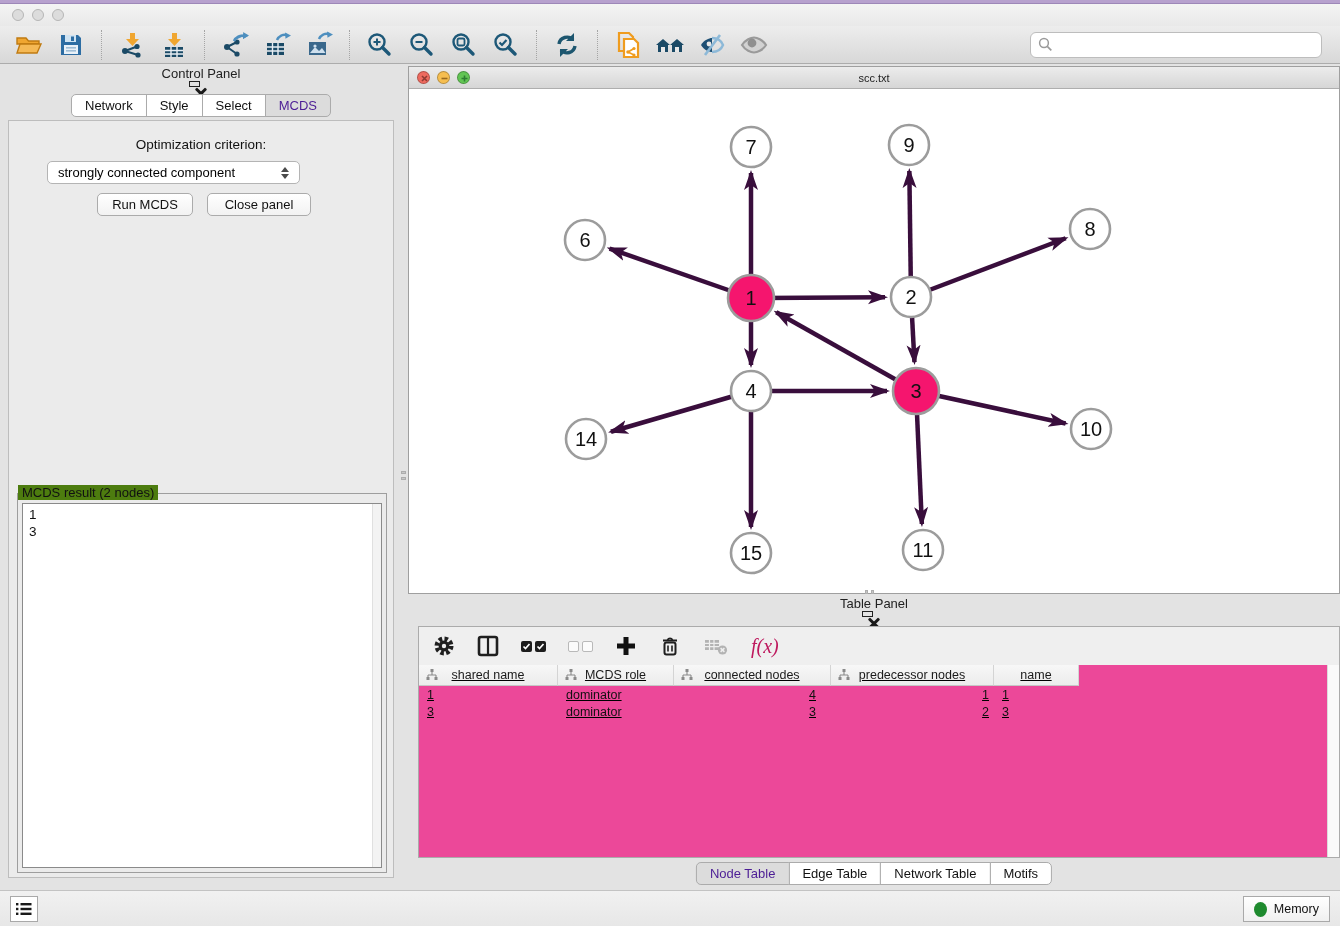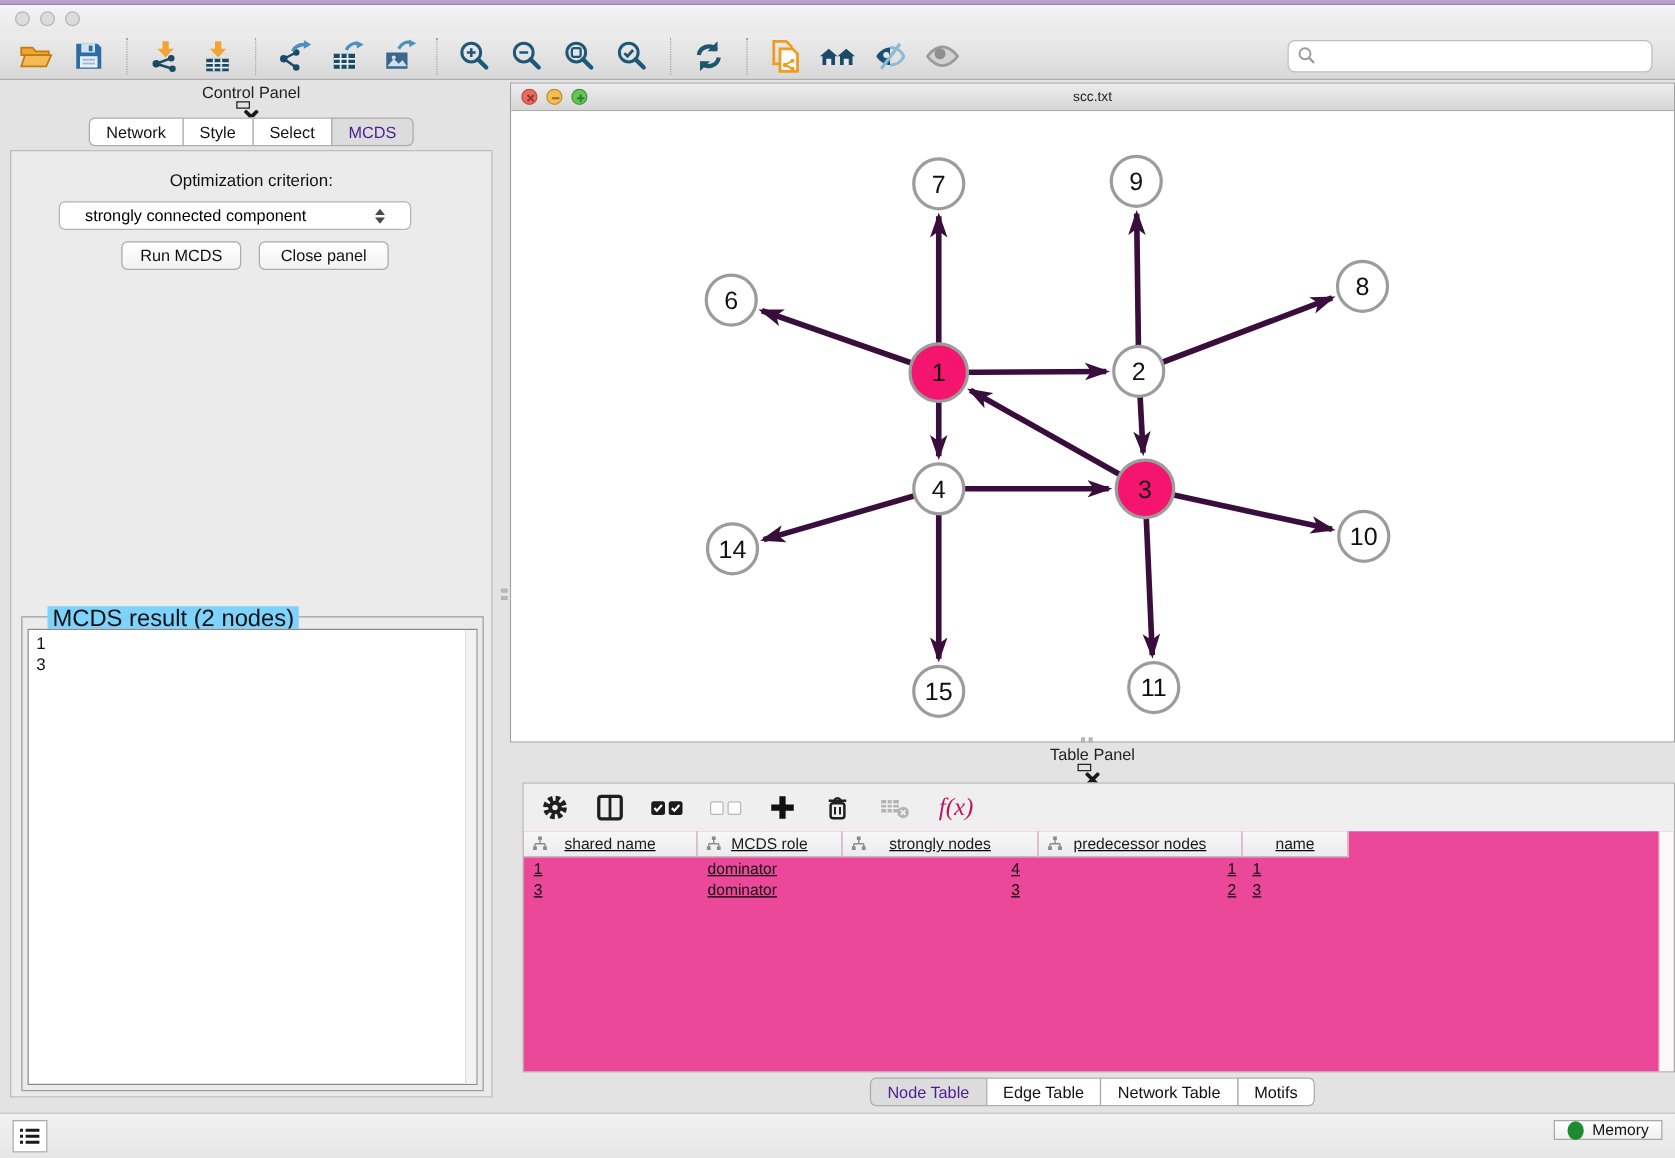--- a/index.html
+++ b/index.html
@@ -29,28 +29,28 @@
   .close-x { width:12px; height:12px; position:relative; display:inline-block; }
   .close-x:before,.close-x:after { content:""; position:absolute; left:-1px; top:5px; width:14px; height:2.6px; background:#1a1a1a; border-radius:1px; }
   .close-x:before { transform:rotate(45deg); } .close-x:after { transform:rotate(-45deg); }
   .seg-tabs { position:absolute; top:28px; left:50%; transform:translateX(-50%); display:flex; z-index:3; }
   .seg { font-size:13px; padding:3px 13px; background:#fff; border:1px solid #ababab; margin-left:-1px; color:#111; white-space:nowrap; }
   .seg:first-child { border-radius:5px 0 0 5px; margin-left:0; }
   .seg:last-child { border-radius:0 5px 5px 0; }
   .seg.disabled-sel { background:#dcdcdc; color:#4c1d95; }
   .cpanel-box { position:absolute; left:6px; top:54px; width:386px; height:758px; background:#ebebeb; border:1px solid #bdbdbd; }
   .opt-label { position:absolute; top:16px; width:100%; text-align:center; font-size:13.5px; color:#111; }
-  .dropdown { position:absolute; top:40px; left:38px; width:282px; height:23px; background:#fff; border:1px solid #b4b4b4; border-radius:5px; display:flex; align-items:center; padding:0 20px; font-size:13px; }
+  .dropdown { position:absolute; top:40px; left:38px; width:253px; height:23px; background:#fff; border:1px solid #b4b4b4; border-radius:5px; display:flex; align-items:center; padding:0 10px; font-size:13px; }
   .dd-stepper { margin-left:auto; display:flex; flex-direction:column; gap:2px; align-items:center; }
   .dd-stepper i { width:0; height:0; border-left:4px solid transparent; border-right:4px solid transparent; display:block; }
   .dd-up { border-bottom:5px solid #4a4a4a; } .dd-down { border-top:5px solid #4a4a4a; }
   .btn { position:absolute; top:72px; height:23px; background:linear-gradient(#ffffff,#f2f2f2); border:1px solid #ababab; border-radius:5px; font-size:13px; display:flex; align-items:center; justify-content:center; color:#111; }
   .btn.run { left:88px; width:96px; } .btn.closep { left:198px; width:104px; }
   .result-group { position:absolute; left:8px; top:372px; width:370px; height:380px; border:1px solid #9e9e9e; }
-  .result-label { position:absolute; top:-9px; left:20px; background:#7dd3fc; padding:0 4px; font-size:19px; color:#111; }
+  .result-label { position:absolute; top:-9px; left:0; background:#4d7c0f; padding:0 4px; font-size:13px; color:#111; }
   .result-text { position:absolute; left:4px; top:9px; right:4px; bottom:4px; background:#fff; border:1px solid #8a8a8a; font-size:13.5px; line-height:17px; padding:2px 6px; white-space:pre-line; color:#111; overflow:hidden; }
   .result-scroll { position:absolute; right:5px; top:10px; bottom:5px; width:9px; background:#f3f3f3; border-left:1px solid #e0e0e0; }
 
   
   .netframe { position:absolute; left:408px; top:66px; width:932px; height:528px; border:1px solid #9f9f9f; background:#fff; }
   .net-titlebar { position:absolute; left:0; top:0; right:0; height:22px; background:linear-gradient(#ececec,#d6d6d6); border-bottom:1px solid #aeaeae; display:flex; align-items:center; }
   .net-title { position:absolute; left:0; right:0; text-align:center; font-size:11px; color:#222; }
   .tl2 { width:13px; height:13px; border-radius:50%; position:relative; border:1px solid rgba(0,0,0,.25); }
   .tl2 svg { position:absolute; left:1px; top:1px; }
   .net-canvas { position:absolute; left:0; top:22px; width:930px; height:504px; background:#fff; }
@@ -78,21 +78,21 @@
   .th .tree { position:absolute; left:7px; }
   .trow { display:flex; height:17px; font-size:12.5px; color:#111; align-items:center; }
   .td { padding:0 8px; overflow:hidden; white-space:nowrap; }
   .td.r { text-align:right; }
   .tscroll { position:absolute; right:0; top:38px; bottom:0; width:12px; background:#fafafa; border-left:1px solid #dcdcdc; }
   .ttabs { position:absolute; bottom:3px; left:50%; transform:translateX(-50%); display:flex;justify-content:space-between; }
 
   
   .statusbar { position:absolute; left:0; top:890px; width:1340px; height:36px; background:linear-gradient(#f1f1f1,#e7e7e7); border-top:1px solid #c3c3c3; }
   .list-btn { position:absolute; left:10px; top:5px; width:28px; height:26px; background:#fff; border:1px solid #a9a9a9; display:flex; align-items:center; justify-content:center; }
-  .mem-btn { position:absolute; right:10px; top:5px; height:16px; padding:0 10px; background:linear-gradient(#ffffff,#f0f0f0); border:1px solid #a9a9a9; display:flex; align-items:center; gap:7px; font-size:12.5px; color:#111; }
+  .mem-btn { position:absolute; right:10px; top:5px; height:26px; padding:0 10px; background:linear-gradient(#ffffff,#f0f0f0); border:1px solid #a9a9a9; display:flex; align-items:center; gap:7px; font-size:12.5px; color:#111; }
   .mem-dot { width:13px; height:15px; border-radius:50%; background:#1e8a2e; }
 </style>
 </head>
 <body>
 
 <div class="app">
 
   <div class="desktop-strip"></div>
   <div class="titlebar">
     <div class="traffic">
@@ -459,21 +459,21 @@
               </svg>
             <span>MCDS role</span>
           </div>
           <div class="th" style="width:157px">
             <svg class="tree" width="12" height="12" viewBox="0 0 12 12">
                 <rect x="4.5" y="0" width="3" height="3" fill="#8a8a8a"></rect>
                 <path d="M6 3v3M2 6h8M2 6v2M10 6v2" stroke="#8a8a8a" stroke-width="1.1" fill="none"></path>
                 <rect x="0.5" y="8" width="3" height="3" fill="#8a8a8a"></rect>
                 <rect x="8.5" y="8" width="3" height="3" fill="#8a8a8a"></rect>
               </svg>
-            <span>strongly nodes</span>
+            <span>connected nodes</span>
           </div>
           <div class="th" style="width:163px">
             <svg class="tree" width="12" height="12" viewBox="0 0 12 12">
                 <rect x="4.5" y="0" width="3" height="3" fill="#8a8a8a"></rect>
                 <path d="M6 3v3M2 6h8M2 6v2M10 6v2" stroke="#8a8a8a" stroke-width="1.1" fill="none"></path>
                 <rect x="0.5" y="8" width="3" height="3" fill="#8a8a8a"></rect>
                 <rect x="8.5" y="8" width="3" height="3" fill="#8a8a8a"></rect>
               </svg>
             <span>predecessor nodes</span>
           </div>

